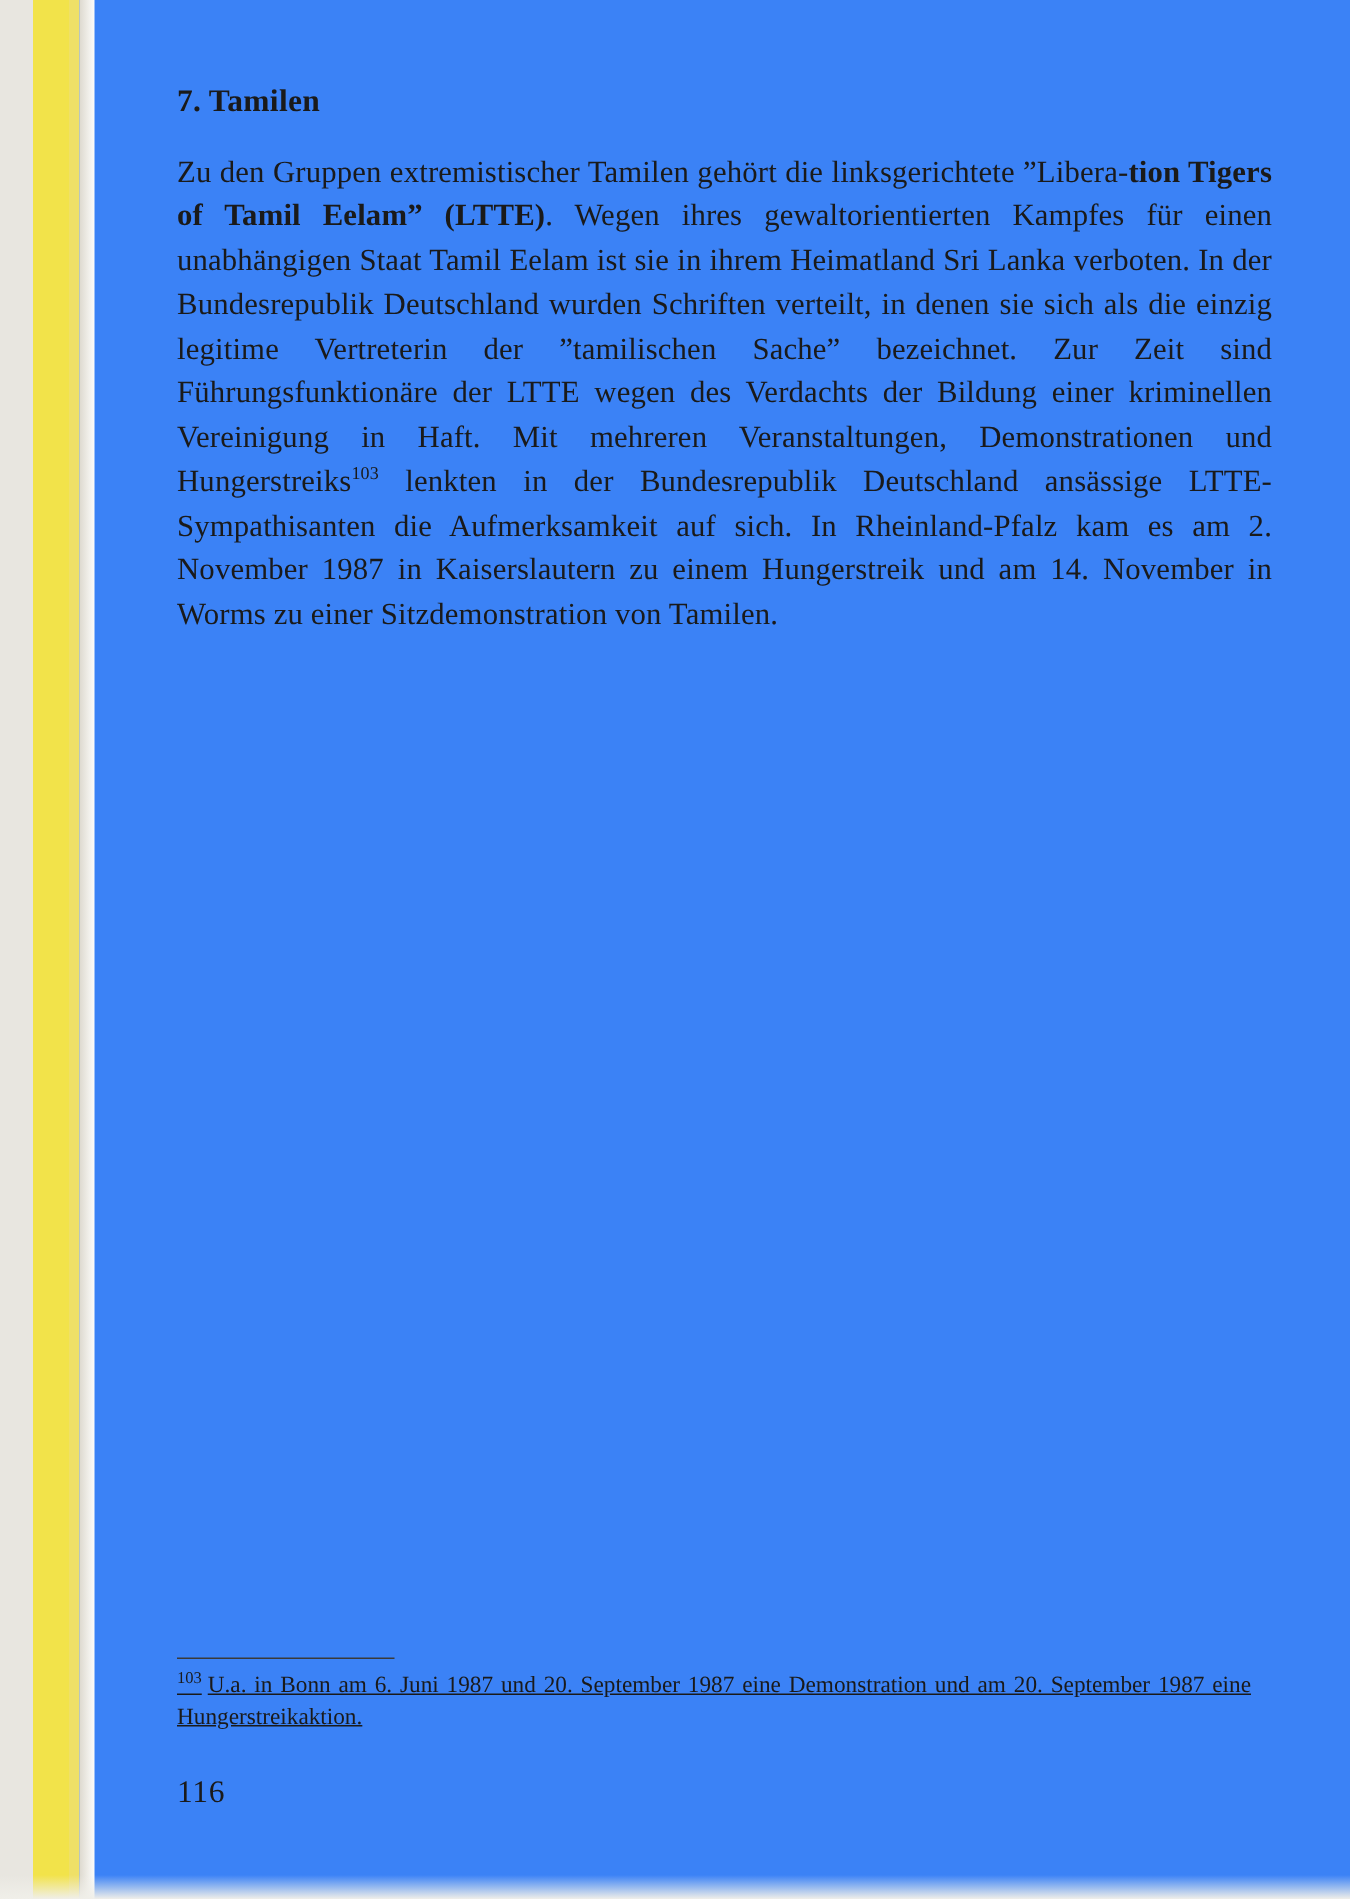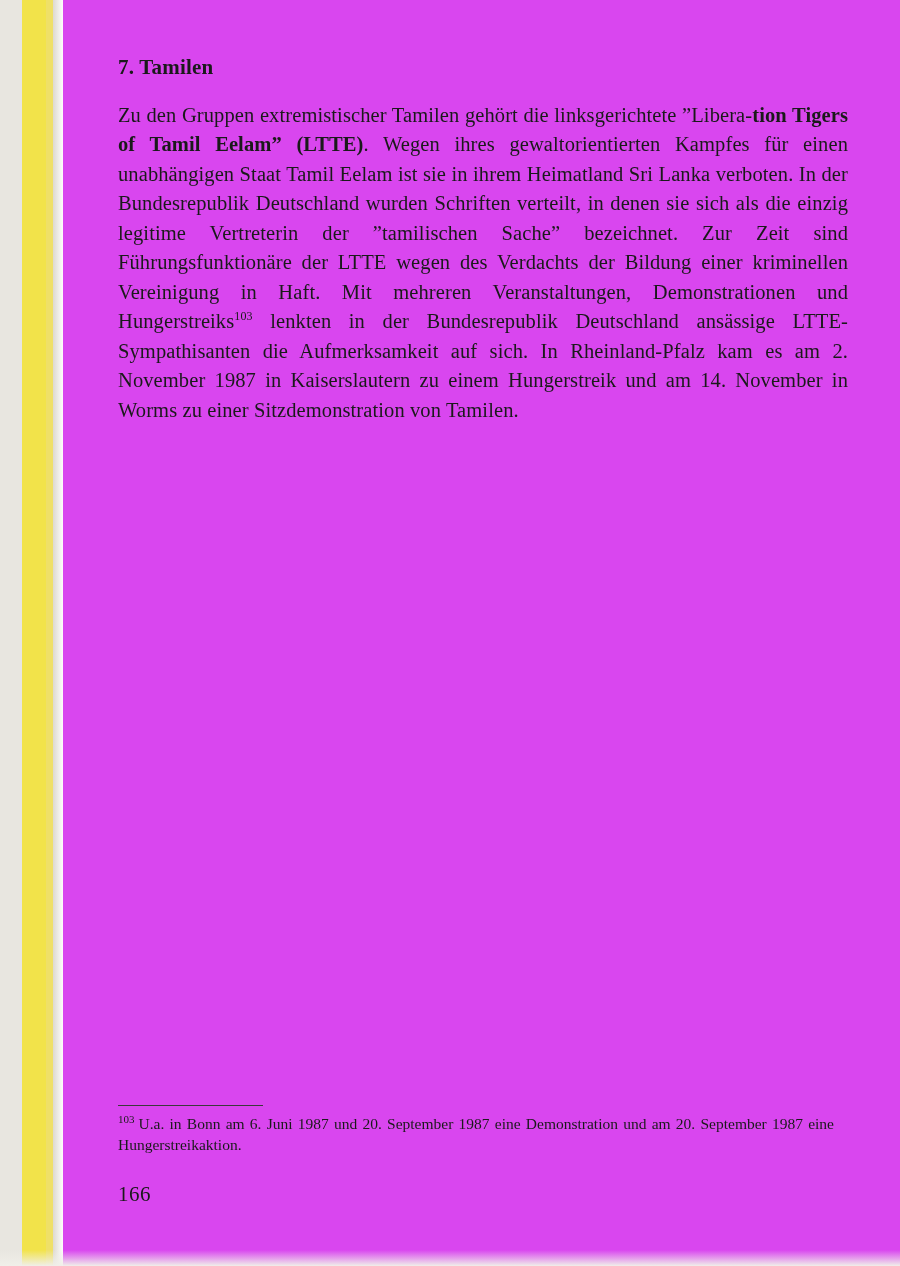--- a/index.html
+++ b/index.html
@@ -12,21 +12,21 @@
     background: #ffffff;
     font-family: "Liberation Serif", serif;
     color: #1a1a1a;
     overflow: hidden;
     position: relative;
   }
   .page {
     position: relative;
     width: 900px;
     height: 1266px;
-    background: #d946ef;
+    background: #3b82f6;
   }
   
   .edge-dark {
     position: absolute;
     left: 0;
     top: 0;
     width: 22px;
     height: 1266px;
     background: #e8e6e0;
   }
@@ -105,20 +105,21 @@
     margin-bottom: 7px;
   }
 
   .footnote {
     font-size: 15.5px;
     line-height: 21px;
     text-align: justify;
     width: 716px;
     padding-left: 0;
     text-indent: 0;
+    text-decoration: underline;
   }
   .footnote .fn-num {
     font-size: 11px;
     vertical-align: super;
     line-height: 0;
     margin-right: 4px;
   }
   .footnote .fn-body {
     display: inline;
   }
@@ -156,18 +157,18 @@
 
     <h1 class="section-title">7. Tamilen</h1>
 
     <p class="body-text"><span>Zu den Gruppen extremistischer Tamilen gehört die linksgerichtete ”Libera-</span><b>tion Tigers of Tamil Eelam” (LTTE)</b><span>. Wegen ihres gewaltorientierten Kampfes für einen unabhängigen Staat Tamil Eelam ist sie in ihrem Heimatland Sri Lanka verboten. In der Bundesrepublik Deutschland wurden Schriften verteilt, in denen sie sich als die einzig legitime Vertreterin der ”tamilischen Sache” bezeichnet. Zur Zeit sind Führungsfunktionäre der LTTE wegen des Verdachts der Bildung einer kriminellen Vereinigung in Haft. Mit mehreren Veranstaltungen, Demonstrationen und Hungerstreiks</span><sup class="fn-ref">103</sup><span> lenkten in der Bundesrepublik Deutschland ansässige LTTE-Sympathisanten die Aufmerksamkeit auf sich. In Rheinland-Pfalz kam es am 2. November 1987 in Kaiserslautern zu einem Hungerstreik und am 14. November in Worms zu einer Sitzdemonstration von Tamilen.</span></p>
 
     <div class="footnote-area">
       <div class="footnote-rule"></div>
       <div class="footnote"><span class="fn-num">103</span><span class="fn-body">U.a. in Bonn am 6. Juni 1987 und 20. September 1987 eine Demonstration und am 20. September 1987 eine Hungerstreikaktion.</span></div>
     </div>
 
-    <div class="page-number">166</div>
+    <div class="page-number">116</div>
 
   </div>
 
   <div class="scan-fade-bottom"></div>
 </div>
 
 </body></html>

